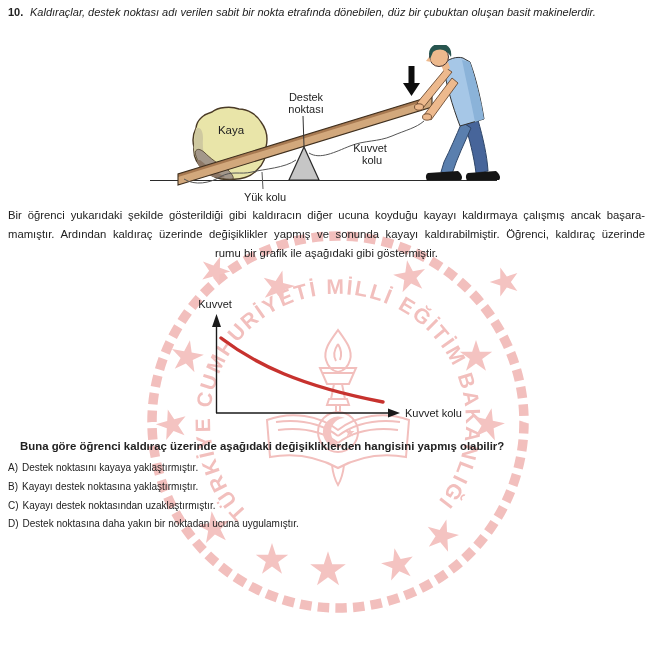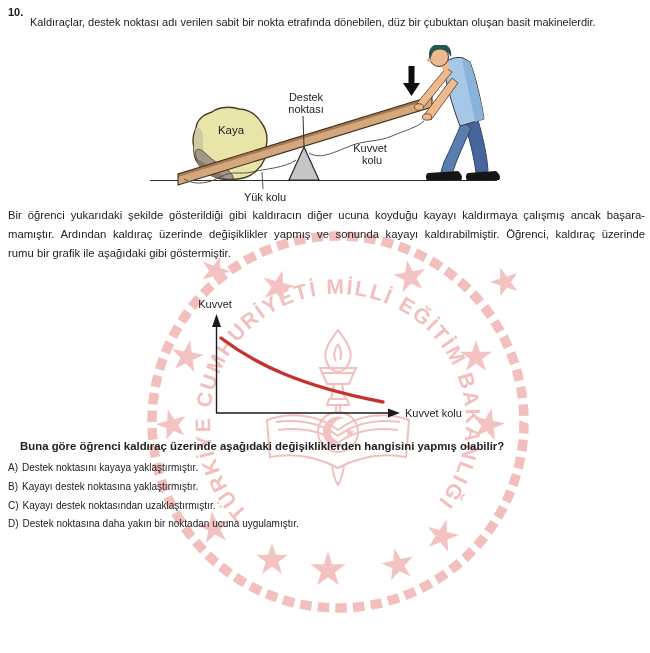--- a/index.html
+++ b/index.html
@@ -2,24 +2,24 @@
 <html><head>
 <meta charset="utf-8">
 <style>
   html,body{margin:0;padding:0;background:#fff;}
   .page{position:relative;width:650px;height:653px;background:#fff;overflow:hidden;
         font-family:"Liberation Sans",sans-serif;color:#222;}
   .layer{position:absolute;z-index:1;}
   #watermark{position:absolute;left:140px;top:225px;z-index:0;}
   .intro-row{left:8px;top:5px;width:636px;font-size:11px;line-height:14px;display:flex;}
   .qnum{font-weight:bold;font-style:normal;width:22px;flex:0 0 22px;}
-  .intro-text{flex:1;margin-top:10px;}
+  .intro-text{font-style:italic;flex:1;}
   .para{left:8px;top:206px;width:637px;font-size:11.3px;line-height:19.2px;}
   .jline{display:block;text-align:justify;text-align-last:justify;white-space:normal;}
-  .jline-last{display:block;text-align:left;}
+  .jline-last{display:block;text-align:center;}
   .prompt{left:20px;top:440px;width:640px;font-size:11.4px;font-weight:bold;}
   .options{left:8px;top:459px;width:640px;font-size:10px;}
   .opt{display:block;line-height:18.8px;}
   .opt .olabel{margin-right:4px;}
   svg text{font-family:"Liberation Sans",sans-serif;}
 </style>
 </head>
 <body>
 
 <div class="page">

